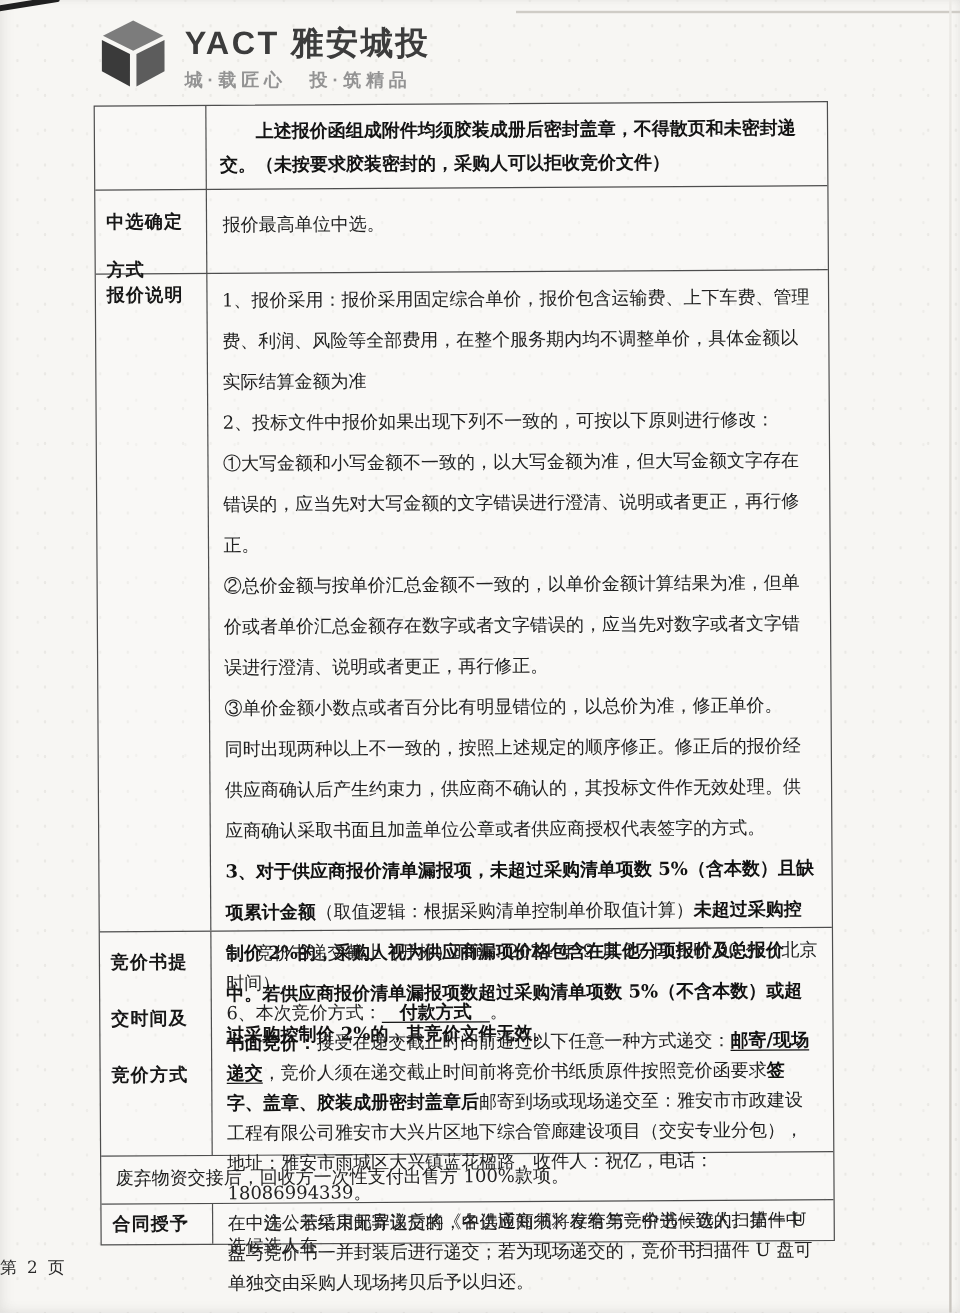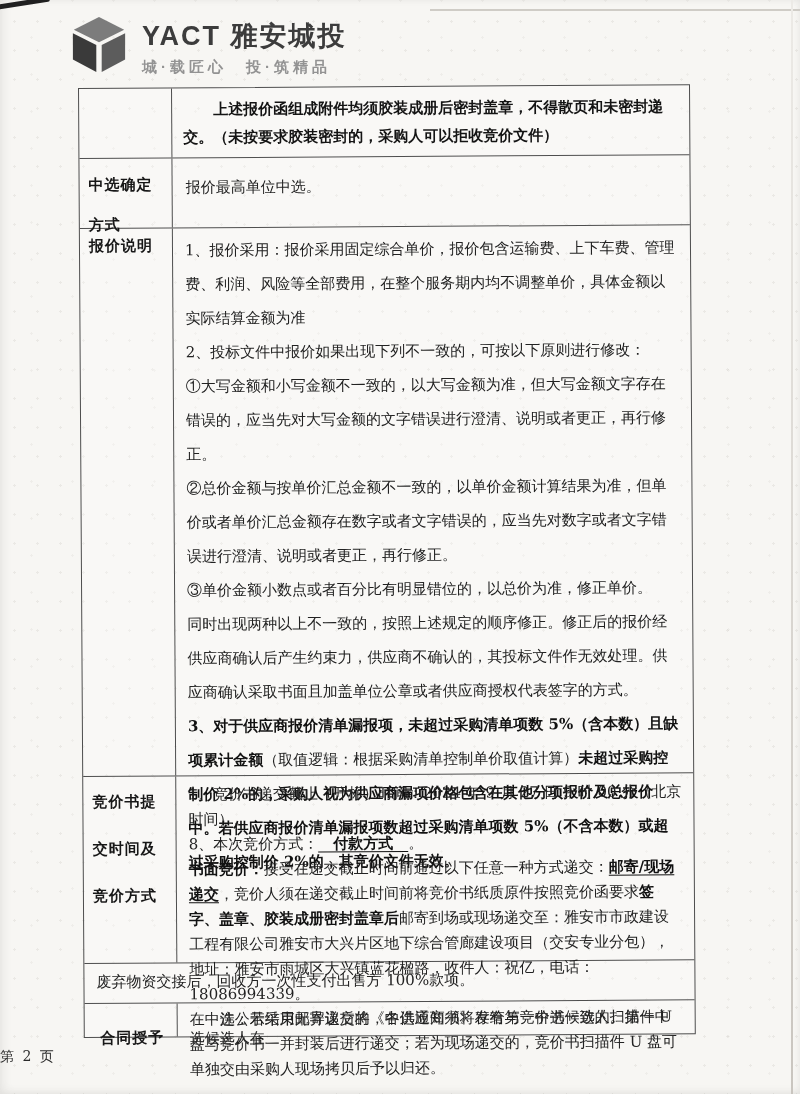--- a/index.html
+++ b/index.html
@@ -16,21 +16,21 @@
       radial-gradient(circle, rgba(120,115,105,.07) 1px, transparent 1.3px);
     background-size:23px 29px, 41px 37px;
     background-position:3px 7px, 11px 19px;
     box-shadow: inset 5px 0 10px rgba(0,0,0,.045), inset 0 -4px 10px rgba(0,0,0,.03), inset -2px 0 6px rgba(0,0,0,.03);
   }
   
   .corner-mark{position:absolute;top:1px;left:-8px;width:58px;height:5px;background:#202020;transform:rotate(-9deg);border-radius:2px;}
   .top-line{position:absolute;top:9px;left:430px;width:370px;height:2px;background:#cfccc6;}
   .right-line{position:absolute;top:0;right:7px;width:2px;height:1094px;background:linear-gradient(#eceae6,#c9c5bf);}
   
-  .letterhead{position:absolute;top:16px;left:72px;display:flex;align-items:flex-start;}
+  .letterhead{position:absolute;top:16px;left:84px;display:flex;align-items:flex-start;}
   .cube{width:54px;height:58px;margin-right:16px;}
   .brand-block{padding-top:6px;}
   .brand{
     font-family:"Liberation Sans","DejaVu Sans",sans-serif;
     font-weight:700;font-size:27px;letter-spacing:2px;color:#3c3c3c;line-height:1.1;
   }
   .tagline{
     font-family:"Liberation Sans","DejaVu Sans",sans-serif;
     font-size:15px;letter-spacing:4px;color:#939393;margin-top:6px;font-weight:700;
   }
@@ -53,21 +53,21 @@
   .cnt{flex:1 1 auto;font-size:15px;color:#222;}
   .r-seal{height:70px;}
   .r-sel{height:70px;}
   .r-quote{height:548px;}
   .r-sub{height:187px;}
   .r-pay{height:40px;}
   .r-award{height:33px;}
   .lbl-sel{line-height:40px;padding-top:6px;}
   .lbl-sub{line-height:47px;padding-top:2px;}
   .lbl-pay{padding-top:10px;}
-  .lbl-award{padding-top:25px;text-align:center;}
+  .lbl-award{padding-top:7px;}
   .cnt p{margin:0;}
   .cnt-seal{padding:7px 12px 0 11px;line-height:28px;}
   .cnt-seal p{text-indent:2em;font-weight:700;color:#141414;}
   .cnt-sel{padding:20px 12px 0 13px;}
   .cnt-quote{padding:5px 13px 0 12px;line-height:34px;}
   .cnt-sub{padding:6px 12px 0 12px;line-height:25px;}
   .cnt-sub .note{text-indent:2em;}
   .cnt-pay{padding:9px 12px 0 12px;}
   .cnt-award{padding:7px 12px 0 12px;}
   .b{font-weight:700;color:#121212;}
@@ -124,21 +124,21 @@
         <p>③单价金额小数点或者百分比有明显错位的，以总价为准，修正单价。</p>
         <p>同时出现两种以上不一致的，按照上述规定的顺序修正。修正后的报价经供应商确认后产生约束力，供应商不确认的，其投标文件作无效处理。供应商确认采取书面且加盖单位公章或者供应商授权代表签字的方式。</p>
         <p><span class="b">3、对于供应商报价清单漏报项，未超过采购清单项数 5%（含本数）且缺项累计金额</span><span>（取值逻辑：根据采购清单控制单价取值计算）</span><span class="b">未超过采购控制价 2%的，采购人视为供应商漏项价格包含在其他分项报价及总报价中。若供应商报价清单漏报项数超过采购清单项数 5%（不含本数）或超过采购控制价 2%的，其竞价文件无效。</span></p>
       </div>
     </div>
 
     <div class="row r-sub">
       <div class="cell lbl lbl-sub">竞价书提交时间及竞价方式</div>
       <div class="cell cnt cnt-sub">
         <p>1、竞价书递交截止（开标）时间：2024 年 9 月 27 日 9 时 00 分（北京时间）。</p>
-        <p><span>8、本次竞价方式：</span><span class="b u">　付款方式　</span><span>。</span></p>
+        <p><span>6、本次竞价方式：</span><span class="b u">　付款方式　</span><span>。</span></p>
         <p><span class="b">书面竞价：</span><span>接受在递交截止时间前通过以下任意一种方式递交：</span><span class="b u">邮寄/现场递交</span><span>，竞价人须在递交截止时间前将竞价书纸质原件按照竞价函要求</span><span class="b">签字、盖章、胶装成册密封盖章后</span><span>邮寄到场或现场递交至：雅安市市政建设工程有限公司雅安市大兴片区地下综合管廊建设项目（交安专业分包），地址：雅安市雨城区大兴镇蓝花楹路，收件人：祝亿，电话：18086994339。</span></p>
         <p class="note">注：若采用邮寄递交的，各供应商须将存有与竞价书一致的扫描件 U 盘与竞价书一并封装后进行递交；若为现场递交的，竞价书扫描件 U 盘可单独交由采购人现场拷贝后予以归还。</p>
       </div>
     </div>
 
     <div class="row r-pay">
       <div class="cell cnt cnt-pay">
         <p>废弃物资交接后，回收方一次性支付出售方 100%款项。</p>
       </div>
     </div>

